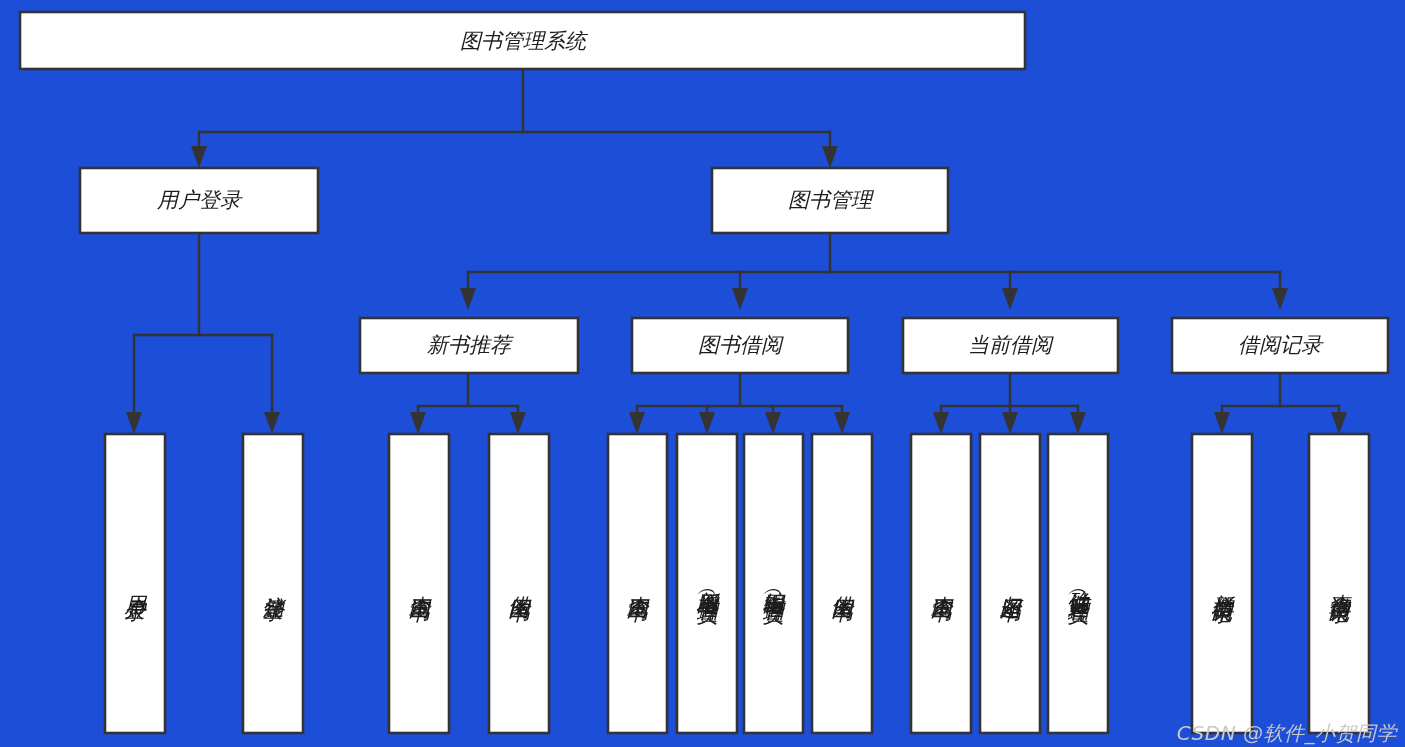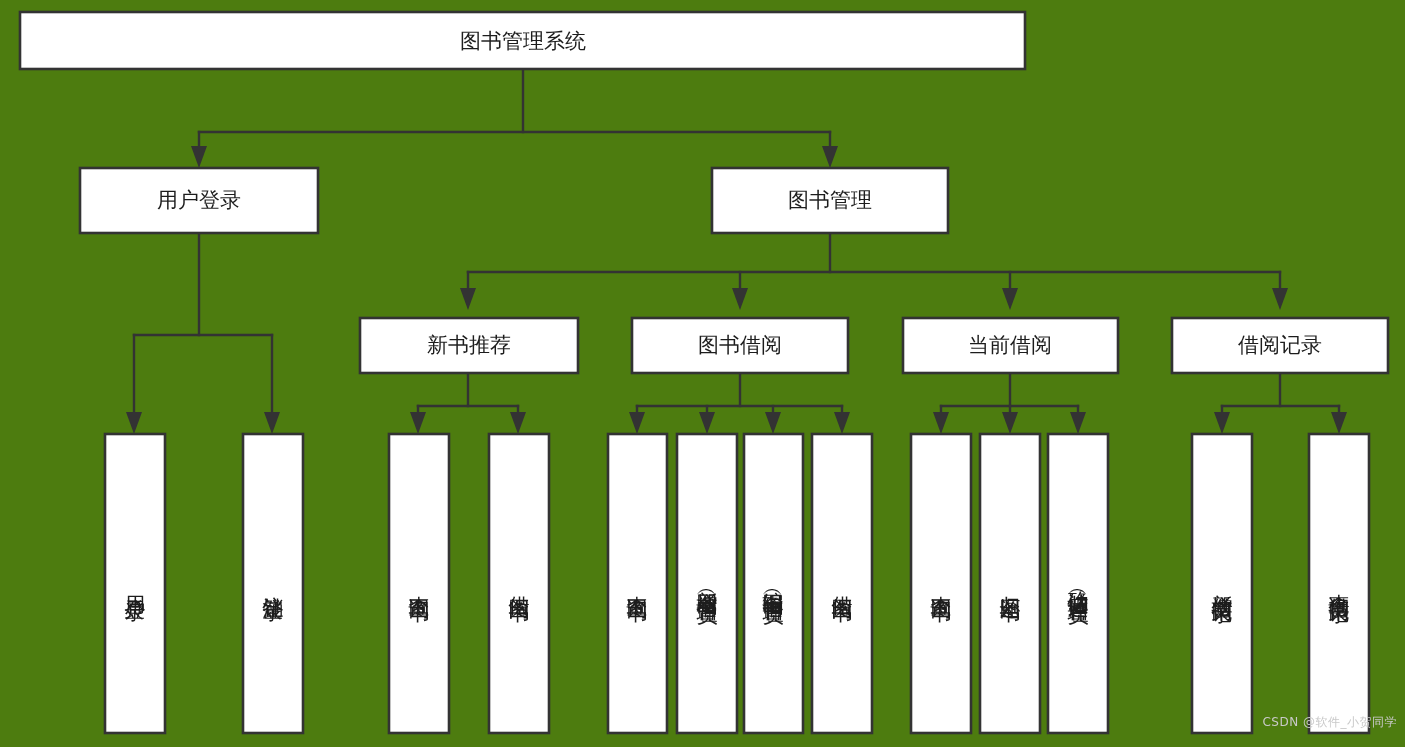--- a/index.html
+++ b/index.html
@@ -11,21 +11,22 @@
   body {
     width: 1405px;
     height: 747px;
     font-family: "DejaVu Sans", "Liberation Sans", sans-serif;
     overflow: hidden;
   }
   #diagram-root {
     position: relative;
     width: 1405px;
     height: 747px;
-    background: #4d7c0f;
+    background: #1d4ed8;
+    font-style: italic;
   }
   svg.flow {
     position: absolute;
     top: 0;
     left: 0;
     width: 1405px;
     height: 747px;
     display: block;
   }
   .node-box {
@@ -56,23 +57,23 @@
     fill: #1d1d1d;
     writing-mode: vertical-rl;
     text-orientation: upright;
     letter-spacing: 2px;
     dominant-baseline: central;
     text-anchor: middle;
   }
   .watermark {
     position: absolute;
     right: 8px;
-    bottom: 16px;
-    font-family: "DejaVu Sans", "Liberation Sans", sans-serif;
-    font-size: 12px;
+    bottom: 0;
+    font-family: "DejaVu Sans", "Liberation Sans", sans-serif;
+    font-size: 20px;
     color: #c9c9c9;
     letter-spacing: 0.5px;
     white-space: nowrap;
     user-select: none;
   }
 </style>
 </head>
 <body>
 
 <div id="diagram-root">

